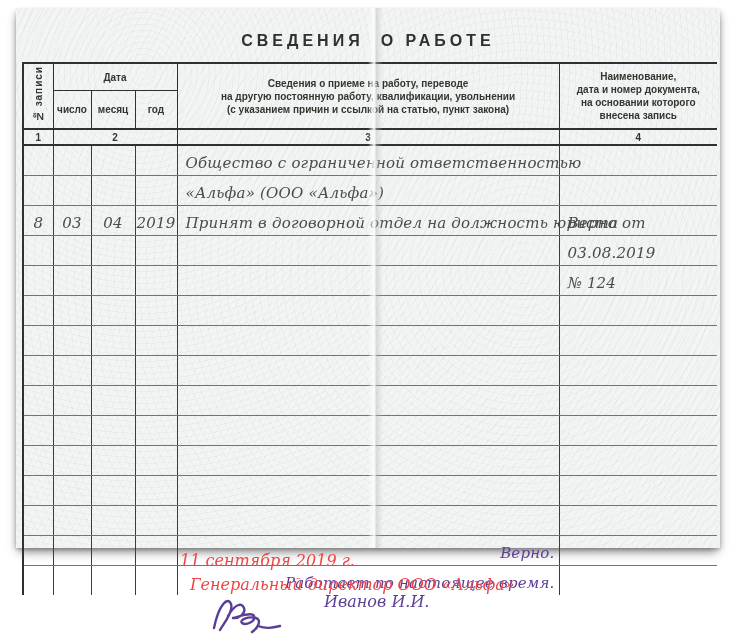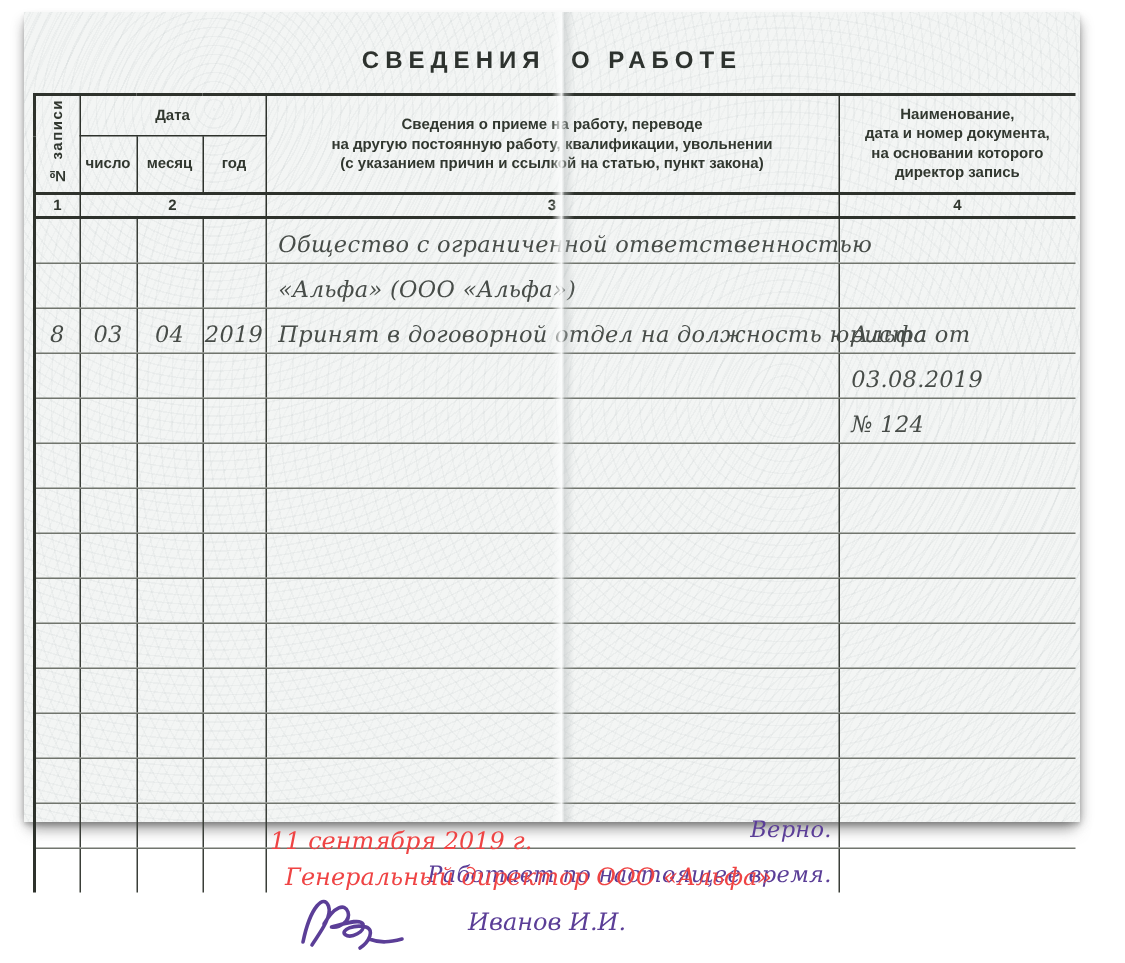--- a/index.html
+++ b/index.html
@@ -88,21 +88,21 @@
       rgba(184,189,190,.45) 56%, rgba(243,245,244,0) 100%);
   }
 
   
   .fnote {
     position:absolute; font-family:"DejaVu Serif", serif; font-style:italic;
     color:#ef4444; white-space:nowrap;
   }
   .f-date  { left:180px; top:551px; font-size:16px; }
   .f-title { left:190px; top:575px; font-size:16px; }
-  .sig-wrap { position:absolute; left:196px; top:592px; display:flex; align-items:center; gap:12px; }
+  .sig-wrap { position:absolute; left:208px; top:592px; display:flex; align-items:flex-start; gap:12px; }
   .sig-wrap .name { font-family:"DejaVu Serif", serif; font-style:italic; font-size:16px; color:#5b3e97; }
 </style>
 </head>
 <body>
 
 <div class="page">
 
   <div class="title-row">
     <span>СВЕДЕНИЯ</span>
     <span>О РАБОТЕ</span>
@@ -125,21 +125,21 @@
         <th colspan="3">Дата</th>
         <th rowspan="2">
           <span class="hline">Сведения о приеме на работу, переводе</span>
           <span class="hline">на другую постоянную работу, квалификации, увольнении</span>
           <span class="hline">(с указанием причин и ссылкой на статью, пункт закона)</span>
         </th>
         <th rowspan="2">
           <span class="hline">Наименование,</span>
           <span class="hline">дата и номер документа,</span>
           <span class="hline">на основании которого</span>
-          <span class="hline">директор запись</span>
+          <span class="hline">внесена запись</span>
         </th>
       </tr>
       <tr class="h2">
         <th>число</th>
         <th>месяц</th>
         <th>год</th>
       </tr>
       <tr class="hn">
         <td>1</td>
         <td colspan="3">2</td>
@@ -163,21 +163,21 @@
     <td class="c-year hw"></td>
     <td class="c-info hw">«Альфа» (ООО «Альфа»)</td>
     <td class="c-doc hw"></td>
   </tr>
         <tr>
     <td class="c-no hw">8</td>
     <td class="c-day hw">03</td>
     <td class="c-month hw">04</td>
     <td class="c-year hw">2019</td>
     <td class="c-info hw">Принят в договорной отдел на должность юриста</td>
-    <td class="c-doc hw">Альфа от</td>
+    <td class="c-doc hw">Верно от</td>
   </tr>
         <tr>
     <td class="c-no hw"></td>
     <td class="c-day hw"></td>
     <td class="c-month hw"></td>
     <td class="c-year hw"></td>
     <td class="c-info hw"></td>
     <td class="c-doc hw">03.08.2019</td>
   </tr>
         <tr>

